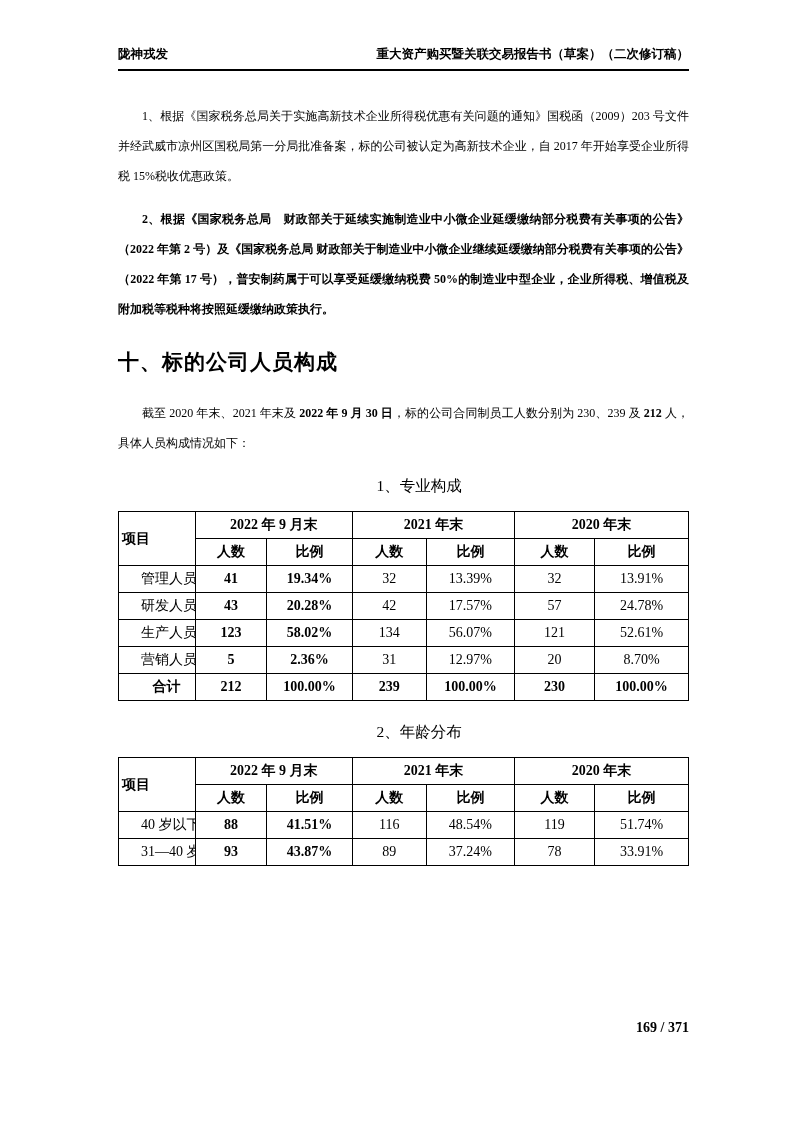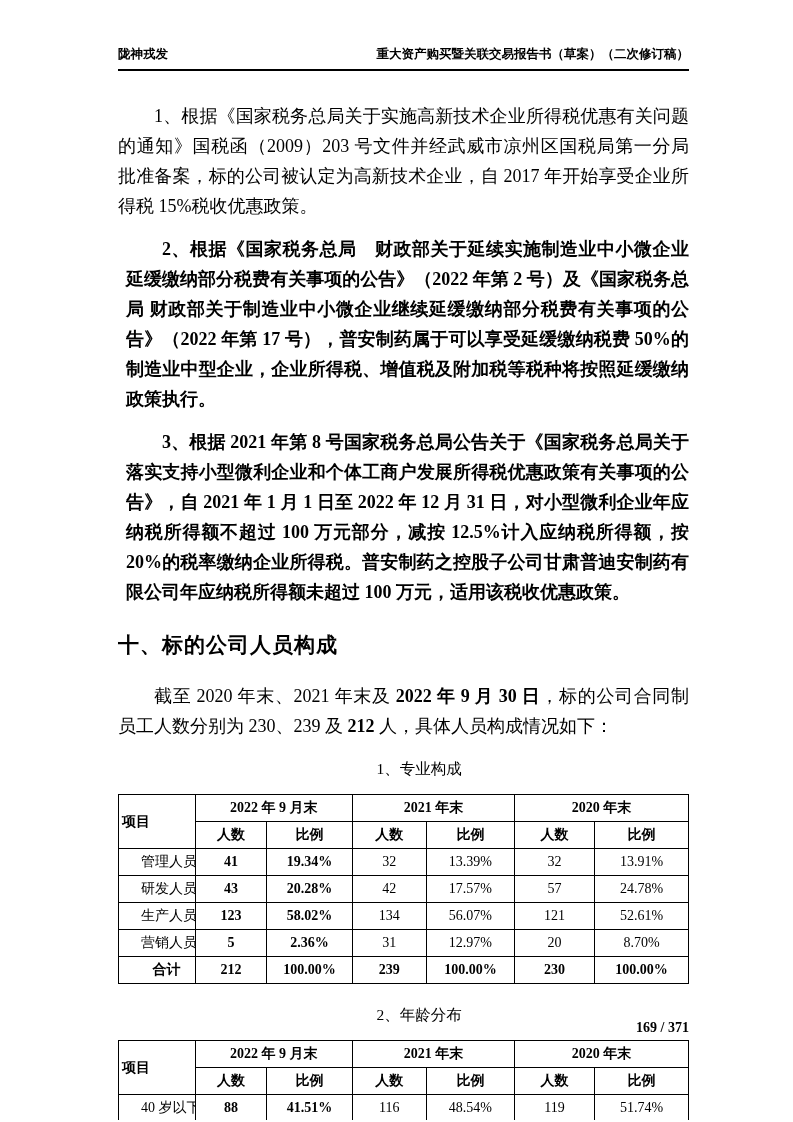--- a/index.html
+++ b/index.html
@@ -11,24 +11,24 @@
     font-family:"Liberation Serif","DejaVu Serif",serif;
     overflow:hidden;
   }
   .hdr {
     display:flex; justify-content:space-between; align-items:flex-end;
     border-bottom:2px solid #000; padding-bottom:6px;
     font-size:12.5px; font-weight:bold;
   }
   .body-area { padding-top:30px; }
   p.para {
-    font-size:18px; line-height:30px; text-align:justify;
+    font-size:12px; line-height:30px; text-align:justify;
     text-indent:2em; margin-bottom:13px;
   }
-  p.para.bold { font-weight:bold;margin-left:8px; }
+  p.para.bold { font-weight:bold; }
   h2.section-title { font-size:21px; font-weight:bold; margin:24px 0 22px 0; letter-spacing:1px; }
   p.sub-item { font-size:15.5px; line-height:30px; text-indent:2em; margin-bottom:10px;text-align:center; }
   table.data-table {
     width:100%; border-collapse:collapse; font-size:14px;
     margin-bottom:16px; table-layout:fixed;
   }
   table.data-table th, table.data-table td {
     border:1px solid #000; height:27px; text-align:center;
     padding:1px 3px; overflow:hidden; white-space:nowrap;
   }
@@ -50,21 +50,20 @@
 
   <div class="hdr">
     <span>陇神戎发</span>
     <span>重大资产购买暨关联交易报告书（草案）（二次修订稿）</span>
   </div>
 
   <div class="body-area">
 
     <p class="para">1、根据《国家税务总局关于实施高新技术企业所得税优惠有关问题的通知》国税函（2009）203 号文件并经武威市凉州区国税局第一分局批准备案，标的公司被认定为高新技术企业，自 2017 年开始享受企业所得税 15%税收优惠政策。</p>
     <p class="para bold">2、根据《国家税务总局　财政部关于延续实施制造业中小微企业延缓缴纳部分税费有关事项的公告》（2022 年第 2 号）及《国家税务总局 财政部关于制造业中小微企业继续延缓缴纳部分税费有关事项的公告》（2022 年第 17 号），普安制药属于可以享受延缓缴纳税费 50%的制造业中型企业，企业所得税、增值税及附加税等税种将按照延缓缴纳政策执行。</p>
-    <p class="para bold">3、根据 2021 年第 8 号国家税务总局公告关于《国家税务总局关于落实支持小型微利企业和个体工商户发展所得税优惠政策有关事项的公告》，自 2021 年 1 月 1 日至 2022 年 12 月 31 日，对小型微利企业年应纳税所得额不超过 100 万元部分，减按 12.5%计入应纳税所得额，按 20%的税率缴纳企业所得税。普安制药之控股子公司甘肃普迪安制药有限公司年应纳税所得额未超过 100 万元，适用该税收优惠政策。</p>
 
     <h2 class="section-title">十、标的公司人员构成</h2>
 
     <p class="para"><span>截至 2020 年末、2021 年末及 </span><span style="font-weight: bold;">2022 年 9 月 30 日</span><span>，标的公司合同制员工人数分别为 230、239 及 </span><span style="font-weight: bold;">212</span><span> 人，具体人员构成情况如下：</span></p>
 
     <p class="sub-item">1、专业构成</p>
 
     <table class="data-table" data-table="table1">
       <colgroup>
         <col style="width:13.5%">

